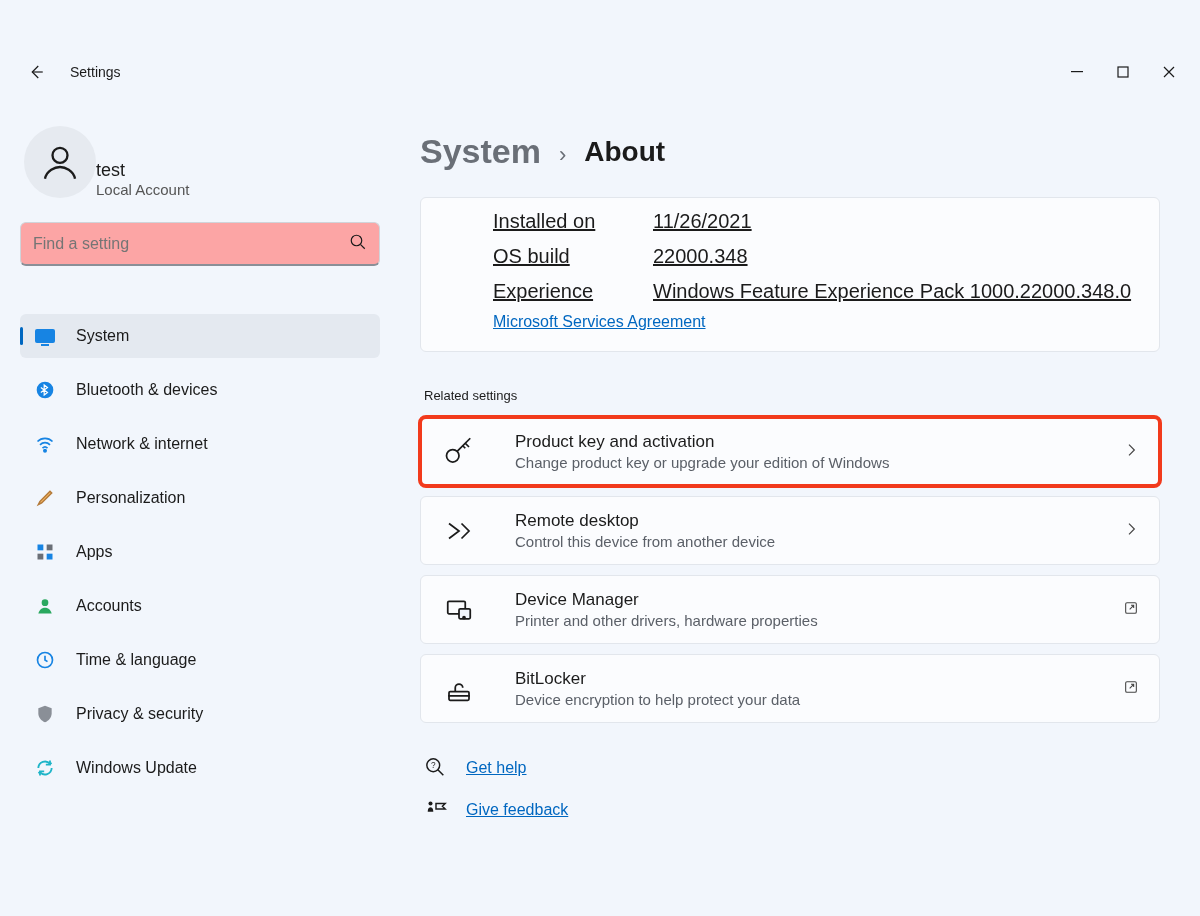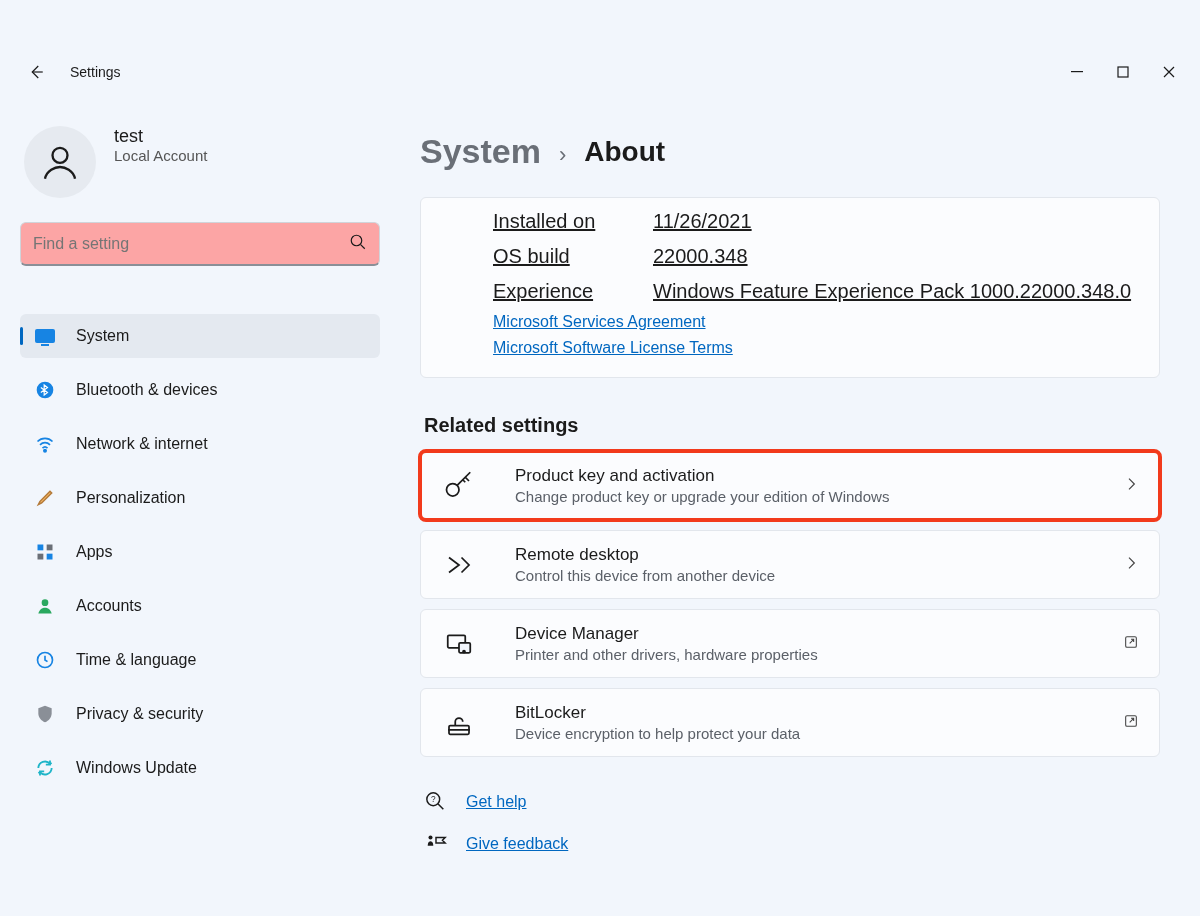--- a/index.html
+++ b/index.html
@@ -32,21 +32,21 @@
     display: flex; align-items: center; justify-content: center;
     color: #1b1b1b;
   }
 
   
   .layout { display: flex; height: 868px; }
   .sidebar { width: 400px; padding: 24px 20px 0 20px; }
   .main    { flex: 1; padding: 24px 40px 0 20px; }
 
   
-  .profile { display: flex; align-items: flex-start; gap: 18px; padding: 6px 4px 24px 4px; }
+  .profile { display: flex; align-items: flex-end; padding: 6px 4px 24px 4px; }
   .avatar {
     width: 72px; height: 72px; border-radius: 50%;
     background: #e6eaf0;
     display: flex; align-items: center; justify-content: center;
     color: #1b1b1b;
   }
   .profile-text .name { font-size: 18px; font-weight: 400; }
   .profile-text .role { font-size: 15px; color: #555; }
 
   
@@ -96,21 +96,21 @@
     background:#fbfcfe;
     border:1px solid #e2e6ec;
     border-radius:6px;
     padding: 6px 20px 16px 72px;
   }
   .spec-row { display:flex; padding:6px 0; font-size:20px;text-decoration:underline; }
   .spec-row .k { width:160px; color:#1b1b1b; }
   .spec-row .v { color:#1b1b1b; }
   .link { color:#0067c0; font-size:16px; padding:4px 0; display:block; }
 
-  .section-header { font-size:20px; font-weight:700; margin: 36px 0 14px 4px; }
+  .section-header { font-size:13px; font-weight:400; margin: 36px 0 14px 4px; }
 
   .tile {
     background:#fbfcfe;
     border:1px solid #e2e6ec;
     border-radius:6px;
     display:flex; align-items:center; gap:38px;
     padding: 14px 20px;
     margin-bottom: 10px;
     position: relative;
   }
@@ -284,21 +284,20 @@
       </div>
       <div class="spec-row">
         <span class="k">OS build</span>
         <span class="v">22000.348</span>
       </div>
       <div class="spec-row">
         <span class="k">Experience</span>
         <span class="v">Windows Feature Experience Pack 1000.22000.348.0</span>
       </div>
       <a class="link" href="#">Microsoft Services Agreement</a>
-      <a class="link" href="#">Microsoft Software License Terms</a>
     </div>
 
     <div class="section-header">Related settings</div>
 
     <div class="tile highlight">
       <span class="t-icon">
         <svg width="30" height="30" viewBox="0 0 24 24" fill="none" stroke="currentColor" stroke-width="1.4">
             <circle cx="7" cy="15" r="5"></circle>
             <path d="M10.5 11.5L21 1"></path>
             <path d="M17 5l3 3M15 7l2 2"></path>

